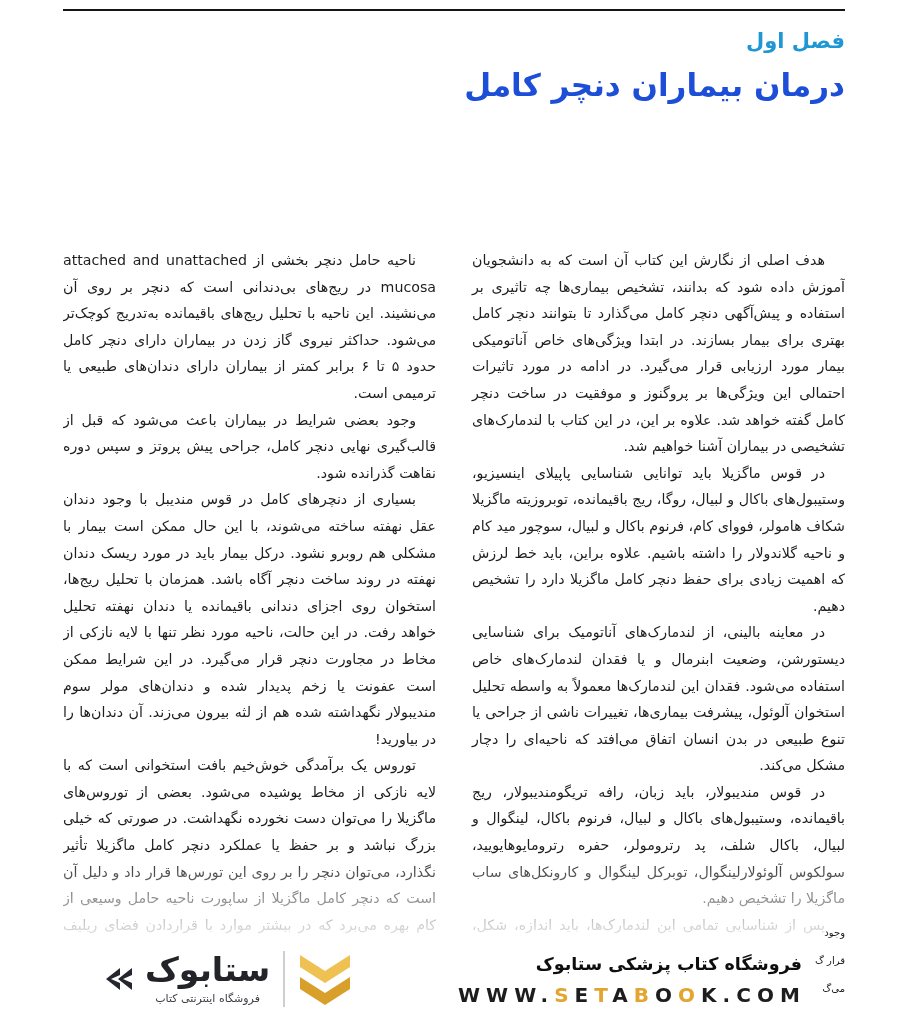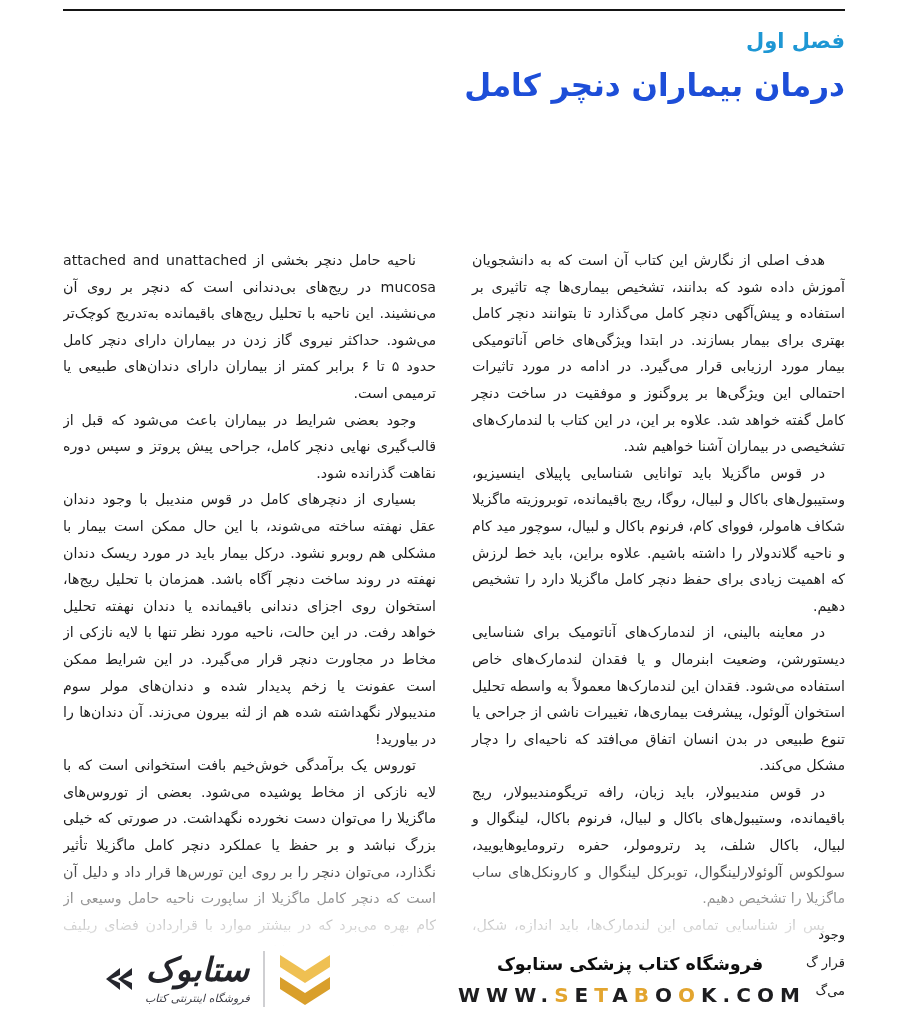--- a/index.html
+++ b/index.html
@@ -40,46 +40,46 @@
     text-align:justify;text-indent:20px;
     color:#1e1e1e;
   }
   .fade-overlay{
     position:absolute;left:0;right:0;bottom:0;height:170px;
     background:linear-gradient(to bottom, rgba(255,255,255,0) 0%, #ffffff 55%);
     z-index:5;pointer-events:none;
   }
   .cutoff-frag{
     position:absolute;right:63px;z-index:7;
-    font-size:13px;color:#222;line-height:1;
+    font-size:10px;color:#222;line-height:1;
   }
   .frag-0{top:928px;}
   .frag-1{top:956px;}
   .frag-2{top:984px;}
   .footer{
     position:absolute;left:0;right:0;bottom:0;height:100px;
     z-index:6;direction:ltr;
   }
   .brand-block{
     position:absolute;left:106px;bottom:16px;
     display:flex;align-items:center;gap:13px;
   }
-  .brand-text{direction:rtl;text-align:center;font-style:italic;}
+  .brand-text{direction:rtl;text-align:center;}
   .brand-name{
     font-size:33px;font-weight:bold;color:#23242a;line-height:1.05;
   }
   .brand-sub{
     font-size:11px;color:#3d3d45;margin-top:4px;letter-spacing:1px;text-align:center;
   }
   .brand-divider{width:2px;height:56px;background:#cfcfd2;}
   .store-block{
     position:absolute;left:458px;bottom:16px;width:344px;
     text-align:center;direction:rtl;
   }
-  .store-name{font-size:17.5px;font-weight:bold;color:#0e0e0e;margin-bottom:9px;}
+  .store-name{font-size:17.5px;font-weight:bold;color:#0e0e0e;margin-bottom:9px;text-align:right;}
   .store-url{
     direction:ltr;font-size:20px;font-weight:bold;letter-spacing:6px;
     white-space:nowrap;
   }
   svg{display:block;}
 </style>
 </head>
 <body>
 
 <div class="page">

